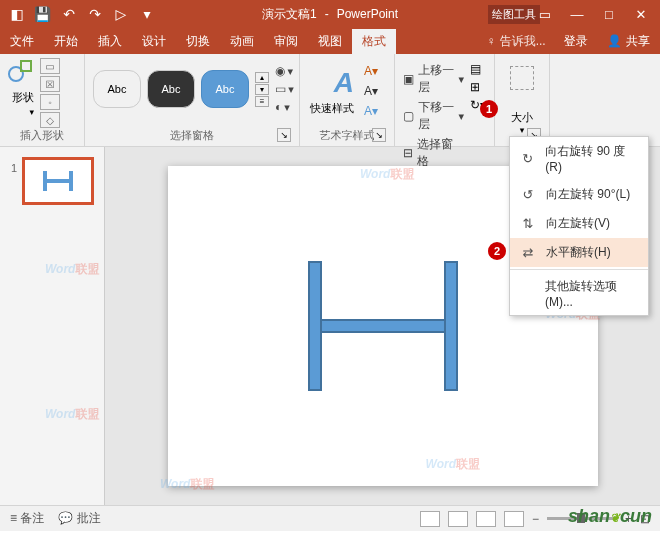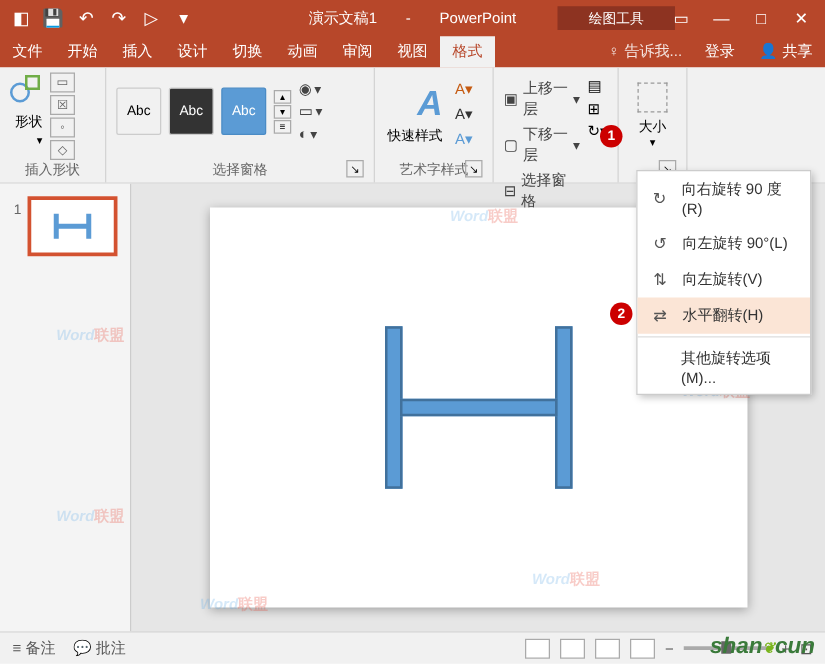--- a/index.html
+++ b/index.html
@@ -1,39 +1,39 @@
 <!DOCTYPE html>
 <html><head>
 <meta charset="utf-8">
 <style>
 *{box-sizing:border-box;margin:0;padding:0;font-family:"Microsoft YaHei",SimSun,sans-serif;font-size:12px;user-select:none}
 body{width:660px;height:533px;background:#fff;overflow:hidden;position:relative}
 .titlebar{height:28px;background:#b7472a;display:flex;align-items:center;color:#fff;position:relative}
 .qat{display:flex;align-items:center;gap:8px;padding:0 8px}
 .qat-icon{width:18px;height:18px;display:flex;align-items:center;justify-content:center;font-size:14px}
-.title-center{position:absolute;left:50%;transform:translateX(-50%);font-size:12px;display:flex;align-items:center;gap:23px}
-.title-tool{position:absolute;right:120px;background:#8d3321;padding:2px 25px;font-size:11px}
+.title-center{position:absolute;left:50%;transform:translateX(-50%);font-size:12px;display:flex;align-items:center;gap:8px}
+.title-tool{position:absolute;right:120px;background:#8d3321;padding:2px 4px;font-size:11px}
 .win-controls{position:absolute;right:0;display:flex;gap:2px;padding:0 4px}
 .win-btn{width:30px;height:24px;display:flex;align-items:center;justify-content:center;font-size:13px}
 .menubar{height:26px;background:#b7472a;display:flex;align-items:center;color:#fff}
 .menu-item{padding:4px 10px;cursor:pointer}
 .menu-item.active{background:#f1f1f1;color:#b7472a}
 .menu-right{margin-left:auto;display:flex;align-items:center}
 .tell-me{display:flex;align-items:center;gap:4px;padding:4px 8px;opacity:.85}
 .ribbon{height:93px;background:#f1f1f1;border-bottom:1px solid #d4d4d4;display:flex}
 .ribbon-group{border-right:1px solid #d4d4d4;padding:4px 8px;display:flex;flex-direction:column;position:relative}
 .group-label{position:absolute;bottom:3px;left:0;right:0;text-align:center;font-size:11px;color:#666}
 .shapes-group{width:85px;justify-content:flex-start;align-items:center}
 .shape-picker{display:flex;flex-wrap:wrap;gap:2px;margin-bottom:4px}
 .sp{width:20px;height:16px;border:1px solid #aaa;font-size:10px;display:flex;align-items:center;justify-content:center;color:#666}
 .big-btn{display:flex;flex-direction:column;align-items:flex-end;gap:2px;padding:2px;cursor:pointer}
 .big-btn-label{font-size:11px}
 .styles-group{width:215px}
 .style-gallery{display:flex;gap:6px;align-items:center;margin-top:6px}
-.style-item{width:36px;height:38px;border:1px solid #ccc;display:flex;align-items:center;justify-content:center;font-size:11px;border-radius:2px}
+.style-item{width:48px;height:38px;border:1px solid #ccc;display:flex;align-items:center;justify-content:center;font-size:11px;border-radius:12px}
 .style-dark{background:#333;color:#fff}
 .style-blue{background:#5b9bd5;color:#fff;border-color:#4a8bc5}
 .gallery-more{display:flex;flex-direction:column;gap:1px}
 .gm{width:14px;height:11px;border:1px solid #aaa;font-size:8px;display:flex;align-items:center;justify-content:center}
 .side-btns{display:flex;flex-direction:column;gap:4px;margin-top:6px;margin-left:6px}
 .side-btn{display:flex;align-items:center;gap:2px;font-size:11px;color:#444}
 .wa-group{width:95px;justify-content:flex-start}
 .wa-icons{display:flex;gap:8px;align-items:center;margin-top:6px}
 .wa-big{font-size:28px;font-weight:bold;color:#5b9bd5;font-style:italic}
 .wa-col{display:flex;flex-direction:column;gap:6px;font-size:14px}
@@ -192,21 +192,21 @@
         <span>▤</span>
         <span>⊞</span>
         <span>↻▾</span>
       </div>
     </div>
     <div class="badge" style="top:46px;right:-4px">1</div>
   </div>
 
   <div class="ribbon-group size-group">
     <div class="size-icon"></div>
-    <span class="big-btn-label" style="margin-top:4px">大小</span>
+    <span class="big-btn-label" style="margin-top:20px">大小</span>
     <span style="font-size:9px">▾</span>
     <div class="collapse-btn">↘</div>
   </div>
 </div>
 
 <div class="dropdown">
   <div class="dd-item">
       <span class="dd-icon">↻</span>
       <span>向右旋转 90 度(R)</span>
     </div>

